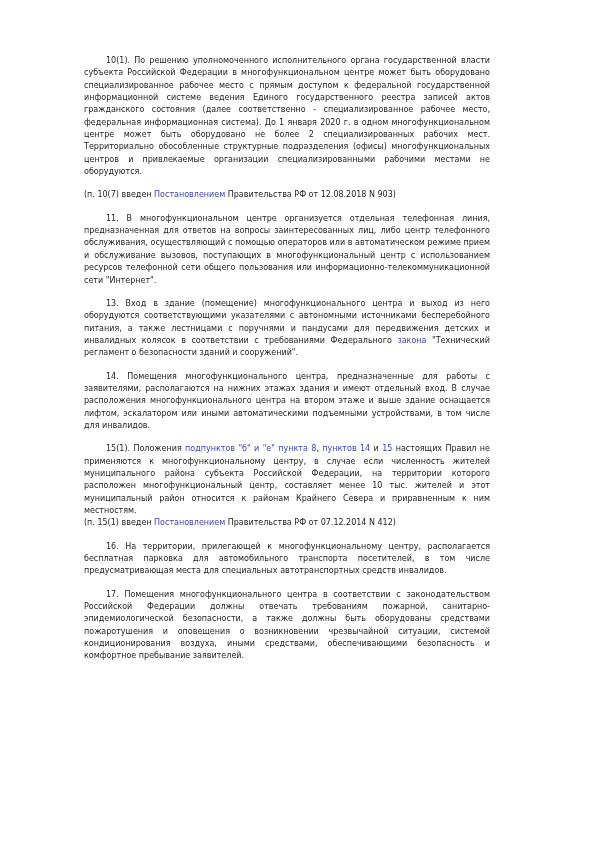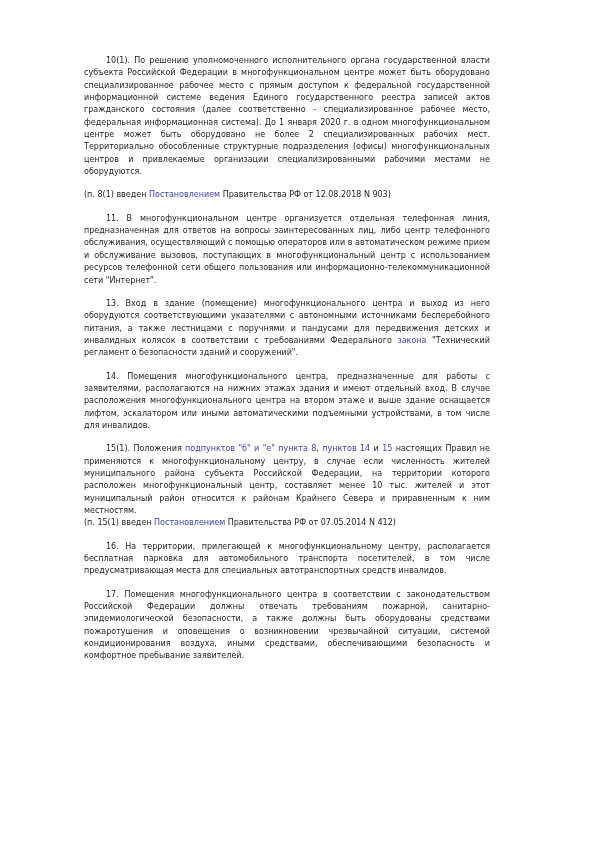--- a/index.html
+++ b/index.html
@@ -57,32 +57,32 @@
 </style>
 </head>
 <body>
 
 <div class="page">
   <div class="doc-body">
 
     <p class="para indent">10(1). По решению уполномоченного исполнительного органа государственной власти субъекта Российской Федерации в многофункциональном центре может быть оборудовано специализированное рабочее место с прямым доступом к федеральной государственной информационной системе ведения Единого государственного реестра записей актов гражданского состояния (далее соответственно - специализированное рабочее место, федеральная информационная система). До 1 января 2020 г. в одном многофункциональном центре может быть оборудовано не более 2 специализированных рабочих мест. Территориально обособленные структурные подразделения (офисы) многофункциональных центров и привлекаемые организации специализированными рабочими местами не оборудуются.</p>
 
 
-    <p class="para note"><span>(п. 8(1) введен </span><a class="lnk" href="#">Постановлением</a><span> Правительства РФ от 12.08.2018 N 903)</span></p>
+    <p class="para note"><span>(п. 10(7) введен </span><a class="lnk" href="#">Постановлением</a><span> Правительства РФ от 12.08.2018 N 903)</span></p>
 
     <p class="para indent">11. В многофункциональном центре организуется отдельная телефонная линия, предназначенная для ответов на вопросы заинтересованных лиц, либо центр телефонного обслуживания, осуществляющий с помощью операторов или в автоматическом режиме прием и обслуживание вызовов, поступающих в многофункциональный центр с использованием ресурсов телефонной сети общего пользования или информационно-телекоммуникационной сети "Интернет".</p>
 
 
     <p class="para indent"><span>13. Вход в здание (помещение) многофункционального центра и выход из него оборудуются соответствующими указателями с автономными источниками бесперебойного питания, а также лестницами с поручнями и пандусами для передвижения детских и инвалидных колясок в соответствии с требованиями Федерального </span><a class="lnk" href="#">закона</a><span> "Технический регламент о безопасности зданий и сооружений".</span></p>
 
     <p class="para indent">14. Помещения многофункционального центра, предназначенные для работы с заявителями, располагаются на нижних этажах здания и имеют отдельный вход. В случае расположения многофункционального центра на втором этаже и выше здание оснащается лифтом, эскалатором или иными автоматическими подъемными устройствами, в том числе для инвалидов.</p>
 
 
     <p class="para indent tight"><span>15(1). Положения </span><a class="lnk" href="#">подпунктов "б" и "е" пункта 8</a><span>, </span><a class="lnk" href="#">пунктов 14</a><span> и </span><a class="lnk" href="#">15</a><span> настоящих Правил не применяются к многофункциональному центру, в случае если численность жителей муниципального района субъекта Российской Федерации, на территории которого расположен многофункциональный центр, составляет менее 10 тыс. жителей и этот муниципальный район относится к районам Крайнего Севера и приравненным к ним местностям.</span></p>
 
-    <p class="para note"><span>(п. 15(1) введен </span><a class="lnk" href="#">Постановлением</a><span> Правительства РФ от 07.05.2014 N 412)</span></p>
+    <p class="para note"><span>(п. 15(1) введен </span><a class="lnk" href="#">Постановлением</a><span> Правительства РФ от 07.12.2014 N 412)</span></p>
 
     <p class="para indent">16. На территории, прилегающей к многофункциональному центру, располагается бесплатная парковка для автомобильного транспорта посетителей, в том числе предусматривающая места для специальных автотранспортных средств инвалидов.</p>
 
     <p class="para indent">17. Помещения многофункционального центра в соответствии с законодательством Российской Федерации должны отвечать требованиям пожарной, санитарно-эпидемиологической безопасности, а также должны быть оборудованы средствами пожаротушения и оповещения о возникновении чрезвычайной ситуации, системой кондиционирования воздуха, иными средствами, обеспечивающими безопасность и комфортное пребывание заявителей.</p>
 
   </div>
 </div>
 
 </body></html>

